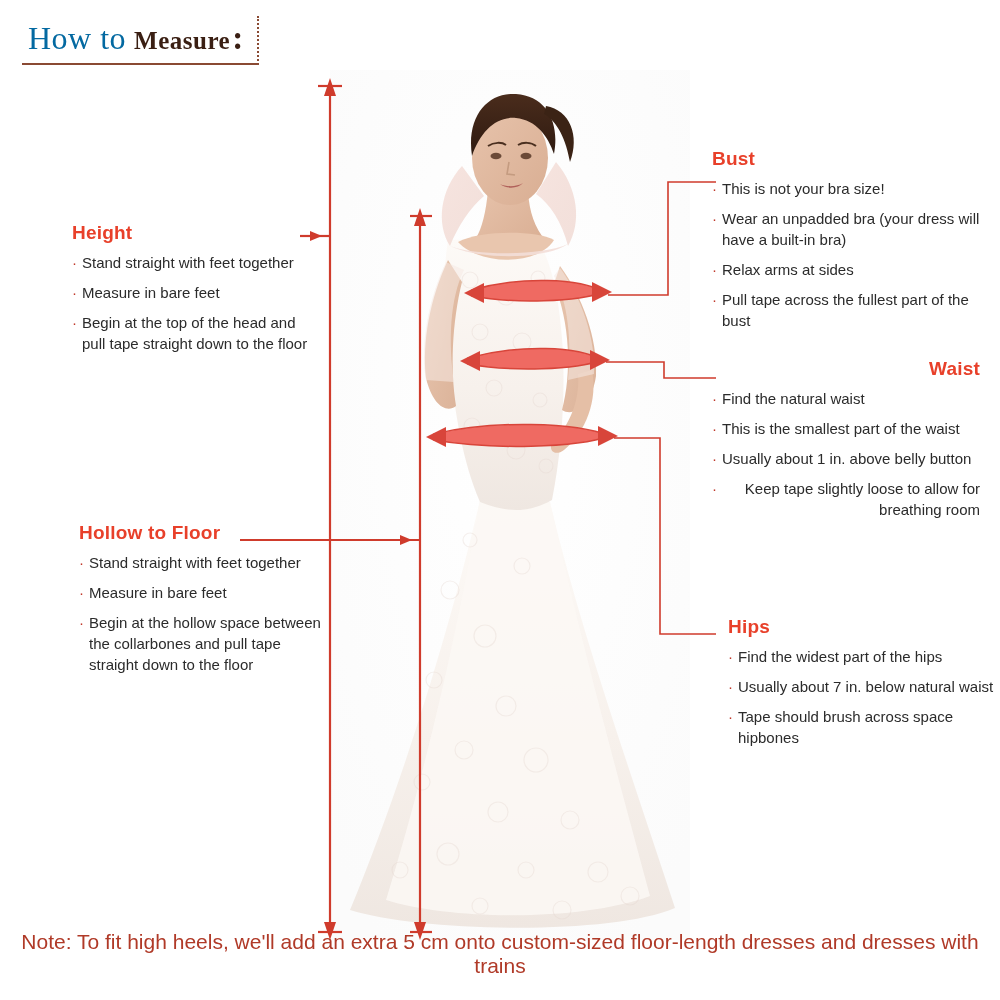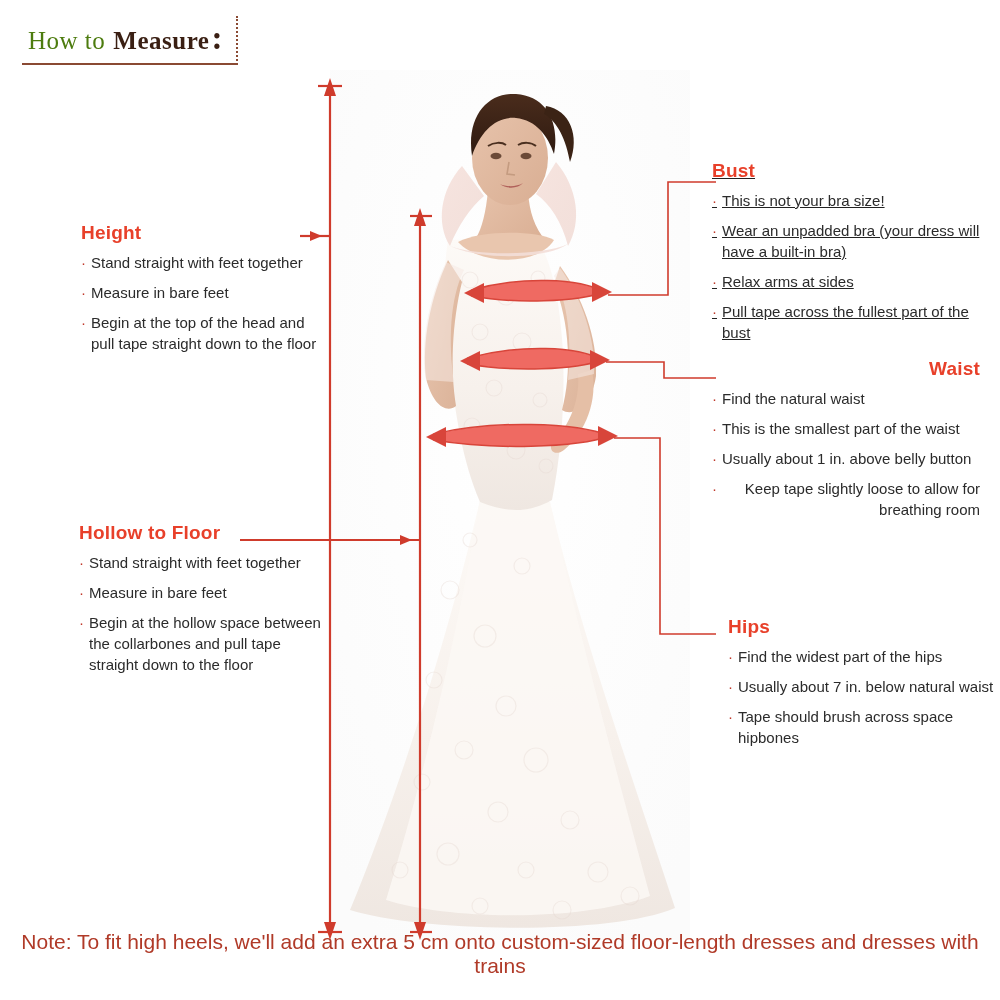--- a/index.html
+++ b/index.html
@@ -29,22 +29,22 @@
     border: 2px solid #8a4a33;
     border-left: none;
     border-top: none;
     border-right: 2px dotted #8a4a33;
     border-bottom: 2px solid #8a4a33;
     display: flex;
     align-items: baseline;
   }
   .title-how {
     font-family: "Liberation Serif", serif;
-    font-size: 25px;
-    color: #4d7c0f;
+    font-size: 32px;
+    color: #0369a1;
     letter-spacing: 0.5px;
   }
   .title-measure {
     font-family: "Liberation Serif", serif;
     font-size: 25px;
     font-weight: bold;
     color: #3a1f13;
     margin-left: 8px;
     letter-spacing: 0.5px;
   }
@@ -83,23 +83,23 @@
     margin-bottom: 9px;
   }
   .bullet .dot {
     color: #c0392b;
     margin-right: 5px;
     line-height: 21px;
     flex: 0 0 auto;
   }
   .bullet .txt { max-width: 100%; }
 
-  #block-height { left: 72px; top: 222px; width: 250px; margin-left: 9px; }
+  #block-height { left: 72px; top: 222px; width: 250px; }
   #block-hollow { left: 79px; top: 522px; width: 250px; }
-  #block-bust   { left: 712px; top: 160px; width: 268px; text-decoration: underline; }
+  #block-bust   { left: 712px; top: 148px; width: 268px; }
   #block-waist  { left: 712px; top: 358px; width: 268px; text-align: right; }
   #block-hips   { left: 728px; top: 616px; width: 268px; }
 
   
   .note {
     position: absolute;
     left: 0;
     right: 0;
     bottom: 22px;
     text-align: center;

